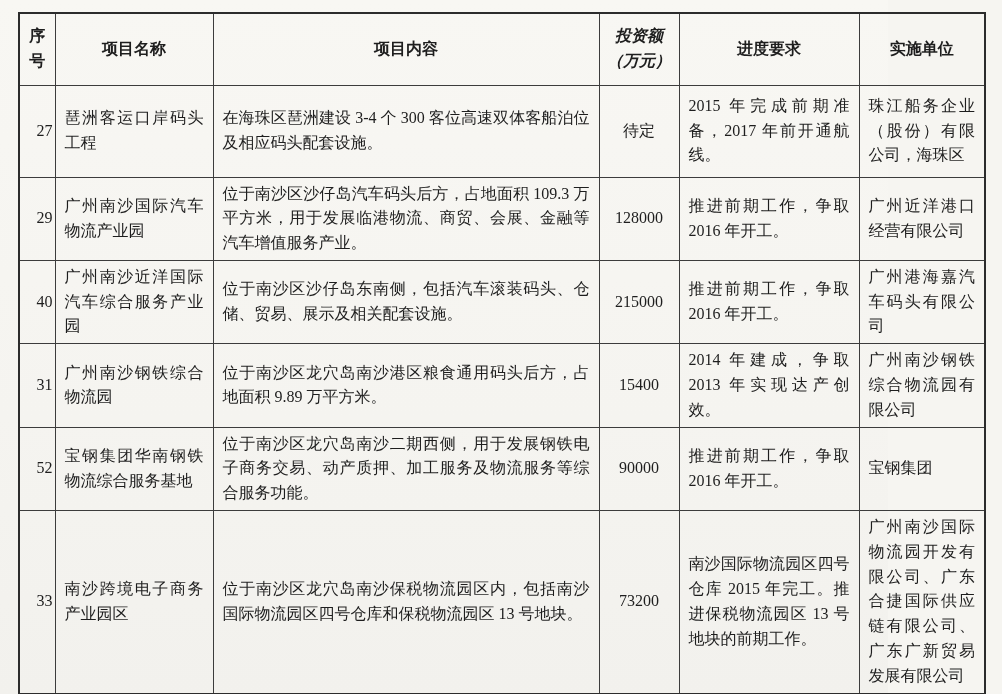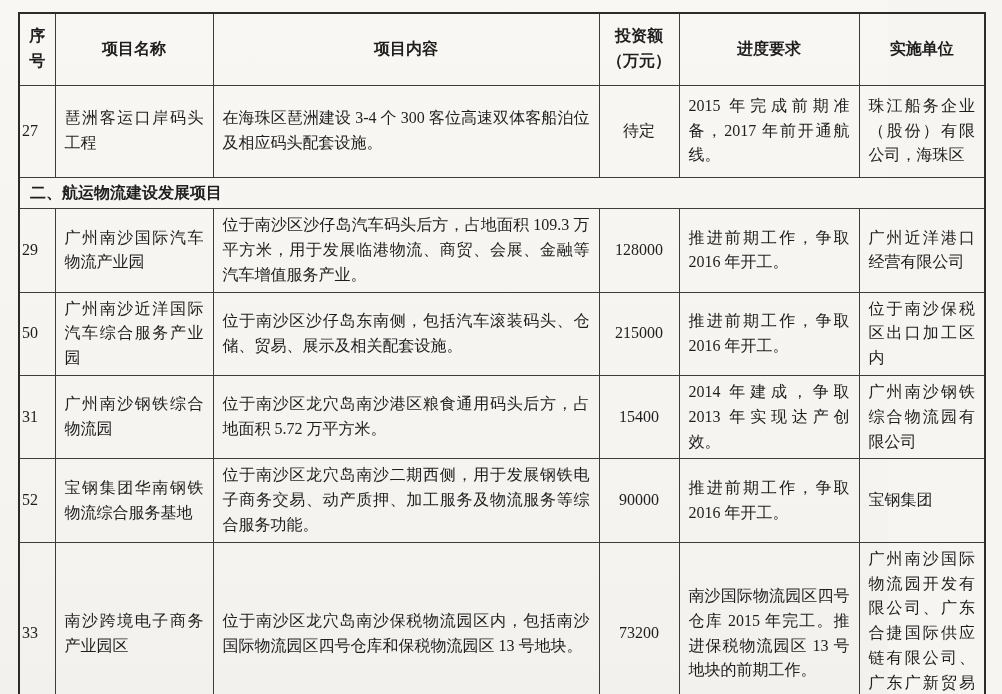--- a/index.html
+++ b/index.html
@@ -37,23 +37,23 @@
     font-size: 16px;
     line-height: 1.55;
     padding: 4px 9px;
     word-break: break-word;
   }
   th {
     font-weight: bold;
     text-align: center;
     padding: 4px 4px;
   }
-  .hdr-line { display: block; }
+  .hdr-line { display: block; font-style: italic; }
 
-  .cell-no  { text-align: left; padding: 4px 2px; }
+  .cell-no  { text-align: right; padding: 4px 2px; }
   .cell-inv { text-align: center; padding: 4px 4px; margin-left: 36px; }
   .cell-name { text-align: justify; text-justify: inter-ideograph; }
   .cell-cont { text-align: justify; text-justify: inter-ideograph; margin-top: 25px; }
   .cell-prog { text-align: justify; text-justify: inter-ideograph; }
   .cell-unit { text-align: justify; text-justify: inter-ideograph; }
 
   tr.section-row td {
     font-weight: bold;
     text-align: left;
     padding: 3px 10px;
@@ -87,47 +87,44 @@
 
       <tr style="height:92px;">
         <td class="cell-no">27</td>
         <td class="cell-name">琶洲客运口岸码头工程</td>
         <td class="cell-cont">在海珠区琶洲建设 3-4 个 300 客位高速双体客船泊位及相应码头配套设施。</td>
         <td class="cell-inv">待定</td>
         <td class="cell-prog">2015 年完成前期准备，2017 年前开通航线。</td>
         <td class="cell-unit">珠江船务企业（股份）有限公司，海珠区</td>
       </tr>
 
-      <tr class="section-row" style="height:29px;">
-        <td colspan="6">二、航运物流建设发展项目</td>
-      </tr>
 
 
       <tr style="height:72px;">
         <td class="cell-no">29</td>
         <td class="cell-name">广州南沙国际汽车物流产业园</td>
         <td class="cell-cont">位于南沙区沙仔岛汽车码头后方，占地面积 109.3 万平方米，用于发展临港物流、商贸、会展、金融等汽车增值服务产业。</td>
         <td class="cell-inv">128000</td>
         <td class="cell-prog">推进前期工作，争取 2016 年开工。</td>
         <td class="cell-unit">广州近洋港口经营有限公司</td>
       </tr>
 
       <tr style="height:71px;">
-        <td class="cell-no">50</td>
+        <td class="cell-no">40</td>
         <td class="cell-name">广州南沙近洋国际汽车综合服务产业园</td>
         <td class="cell-cont">位于南沙区沙仔岛东南侧，包括汽车滚装码头、仓储、贸易、展示及相关配套设施。</td>
         <td class="cell-inv">215000</td>
         <td class="cell-prog">推进前期工作，争取 2016 年开工。</td>
-        <td class="cell-unit">位于南沙保税区出口加工区内</td>
+        <td class="cell-unit">广州港海嘉汽车码头有限公司</td>
       </tr>
 
       <tr style="height:64px;">
         <td class="cell-no">31</td>
         <td class="cell-name">广州南沙钢铁综合物流园</td>
-        <td class="cell-cont">位于南沙区龙穴岛南沙港区粮食通用码头后方，占地面积 5.72 万平方米。</td>
+        <td class="cell-cont">位于南沙区龙穴岛南沙港区粮食通用码头后方，占地面积 9.89 万平方米。</td>
         <td class="cell-inv">15400</td>
         <td class="cell-prog">2014 年建成，争取 2013 年实现达产创效。</td>
         <td class="cell-unit">广州南沙钢铁综合物流园有限公司</td>
       </tr>
 
       <tr style="height:75px;">
         <td class="cell-no">52</td>
         <td class="cell-name">宝钢集团华南钢铁物流综合服务基地</td>
         <td class="cell-cont">位于南沙区龙穴岛南沙二期西侧，用于发展钢铁电子商务交易、动产质押、加工服务及物流服务等综合服务功能。</td>
         <td class="cell-inv">90000</td>

